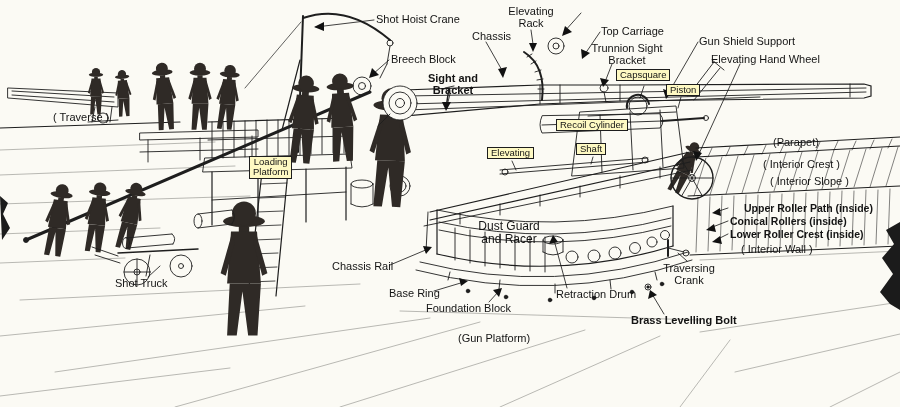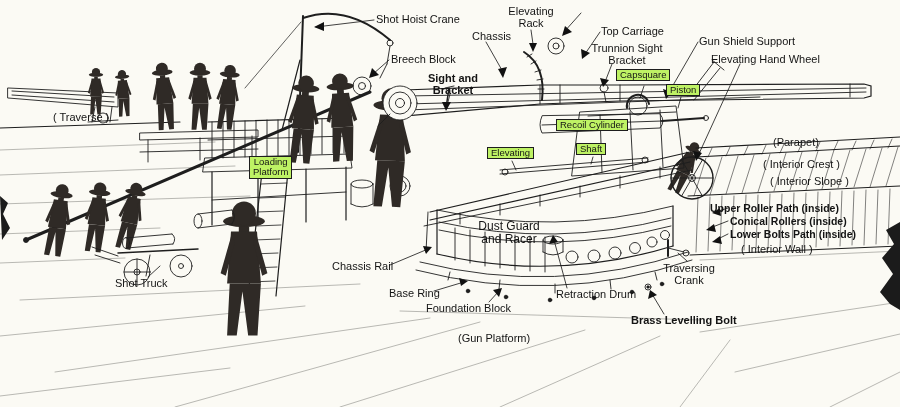--- a/index.html
+++ b/index.html
@@ -3,21 +3,21 @@
 <meta charset="utf-8">
 <style>
   html,body{margin:0;padding:0;background:#e8e6df;}
   .page{position:relative;width:900px;height:407px;background:#fbfaf4;overflow:hidden;
         font-family:Liberation Sans, sans-serif;color:#111;}
   .art{position:absolute;left:0;top:0;}
   .lbl{position:absolute;font-size:11px;line-height:1.05;white-space:pre-line;color:#141414;}
   .c{text-align:center;}
   .b{font-weight:bold;}
   .sm{font-size:9.5px;}
-  .box{background:#bef264;border:1px solid #1d1d1d;padding:0 3px;line-height:1.1;}
+  .box{background:#fef9c3;border:1px solid #1d1d1d;padding:0 3px;line-height:1.1;}
   .title{font-size:14px;font-weight:bold;letter-spacing:1.2px;}
 </style>
 </head>
 <body>
 
 <div class="page">
 
 <svg class="art" width="900" height="407" viewBox="0 0 900 407" stroke="#1e1e1e" fill="none" stroke-width="0.9" stroke-linecap="round">
 
   <defs>
@@ -306,23 +306,23 @@
 <div class="lbl box sm" style="left:666px;top:84px">Piston</div>
 <div class="lbl box sm" style="left:556px;top:119px">Recoil Cylinder</div>
 <div class="lbl" style="left:53px;top:112px">( Traverse )</div>
 <div class="lbl" style="left:773px;top:137px">(Parapet)</div>
 <div class="lbl box sm" style="left:487px;top:147px">Elevating</div>
 <div class="lbl box sm" style="left:576px;top:143px">Shaft</div>
 <div class="lbl" style="left:763px;top:159px">( Interior Crest )</div>
 <div class="lbl" style="left:770px;top:176px">( Interior Slope )</div>
 <div class="lbl box sm c" style="left:249px;top:156px">Loading
 Platform</div>
-<div class="lbl b" style="left:710px;top:203px;font-size:10.5px">Upper Roller Path (inside)</div>
+<div class="lbl b" style="left:744px;top:203px;font-size:10.5px">Upper Roller Path (inside)</div>
 <div class="lbl b" style="left:730px;top:216px;font-size:10.5px">Conical Rollers (inside)</div>
-<div class="lbl b" style="left:730px;top:229px;font-size:10.5px">Lower Bolts Path (inside)</div>
+<div class="lbl b" style="left:730px;top:229px;font-size:10.5px">Lower Roller Crest (inside)</div>
 <div class="lbl" style="left:741px;top:244px">( Interior Wall )</div>
 <div class="lbl c" style="left:466px;top:220px;width:86px;font-size:12px">Dust Guard
 and Racer</div>
 <div class="lbl" style="left:332px;top:261px">Chassis Rail</div>
 <div class="lbl c" style="left:659px;top:263px;width:60px">Traversing
 Crank</div>
 <div class="lbl" style="left:115px;top:278px">Shot Truck</div>
 <div class="lbl" style="left:389px;top:288px">Base Ring</div>
 <div class="lbl" style="left:556px;top:289px">Retraction Drum</div>
 <div class="lbl" style="left:426px;top:303px">Foundation Block</div>

